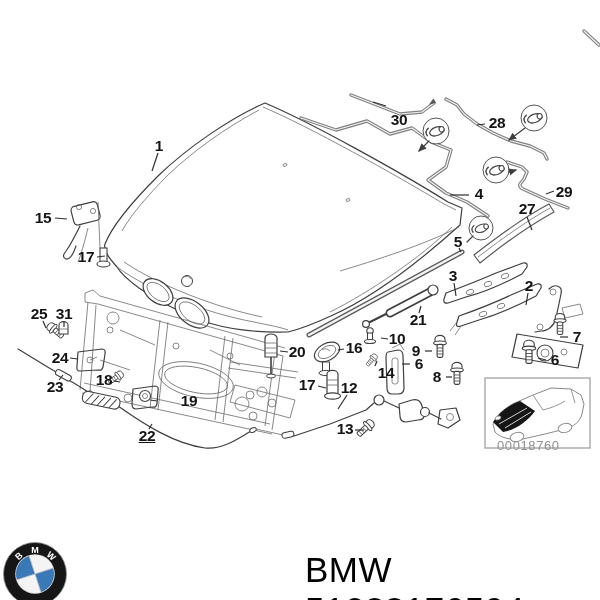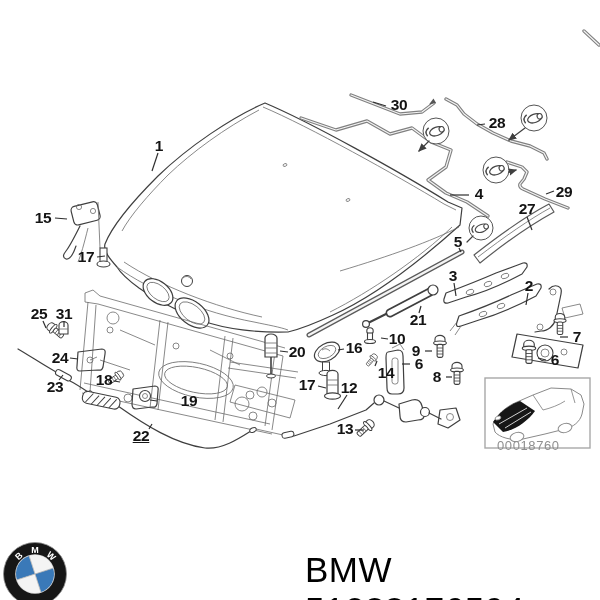--- a/index.html
+++ b/index.html
@@ -319,35 +319,35 @@
         <line x1="355" y1="430" x2="364" y2="430" class="leader"></line>
         <line x1="568" y1="337" x2="560" y2="337" class="leader"></line>
         <line x1="546" y1="360" x2="538" y2="358" class="leader"></line>
       </g>
   </svg>
 
   <div id="callout-layer">
       <div class="callout" style="left: 159px; top: 146px;">1</div>
       <div class="callout" style="left: 43px; top: 218px;">15</div>
       <div class="callout" style="left: 86px; top: 257px;">17</div>
-      <div class="callout" style="left: 399px; top: 105px; text-align: right;">30</div>
+      <div class="callout" style="left: 399px; top: 120px; text-align: right;">30</div>
       <div class="callout" style="left: 497px; top: 123px; text-align: right;">28</div>
       <div class="callout" style="left: 564px; top: 192px;">29</div>
       <div class="callout" style="left: 479px; top: 194px;">4</div>
       <div class="callout" style="left: 527px; top: 209px;">27</div>
       <div class="callout" style="left: 458px; top: 242px;">5</div>
       <div class="callout" style="left: 453px; top: 276px;">3</div>
       <div class="callout" style="left: 529px; top: 286px;">2</div>
       <div class="callout" style="left: 39px; top: 314px;">25</div>
       <div class="callout" style="left: 64px; top: 314px;">31</div>
       <div class="callout" style="left: 60px; top: 358px;">24</div>
       <div class="callout" style="left: 55px; top: 387px;">23</div>
       <div class="callout" style="left: 104px; top: 380px;">18</div>
       <div class="callout" style="left: 167px; top: 401px; padding-left: 44px;">19</div>
-      <div class="callout" style="left: 141px; top: 436px; text-decoration: underline;">22</div>
+      <div class="callout" style="left: 147px; top: 436px; text-decoration: underline;">22</div>
       <div class="callout" style="left: 297px; top: 352px;">20</div>
       <div class="callout" style="left: 418px; top: 320px;">21</div>
       <div class="callout" style="left: 397px; top: 339px;">10</div>
       <div class="callout" style="left: 354px; top: 348px;">16</div>
       <div class="callout" style="left: 416px; top: 351px;">9</div>
       <div class="callout" style="left: 419px; top: 364px;">6</div>
       <div class="callout" style="left: 386px; top: 373px;">14</div>
       <div class="callout" style="left: 307px; top: 385px;">17</div>
       <div class="callout" style="left: 349px; top: 388px;">12</div>
       <div class="callout" style="left: 437px; top: 377px;">8</div>

